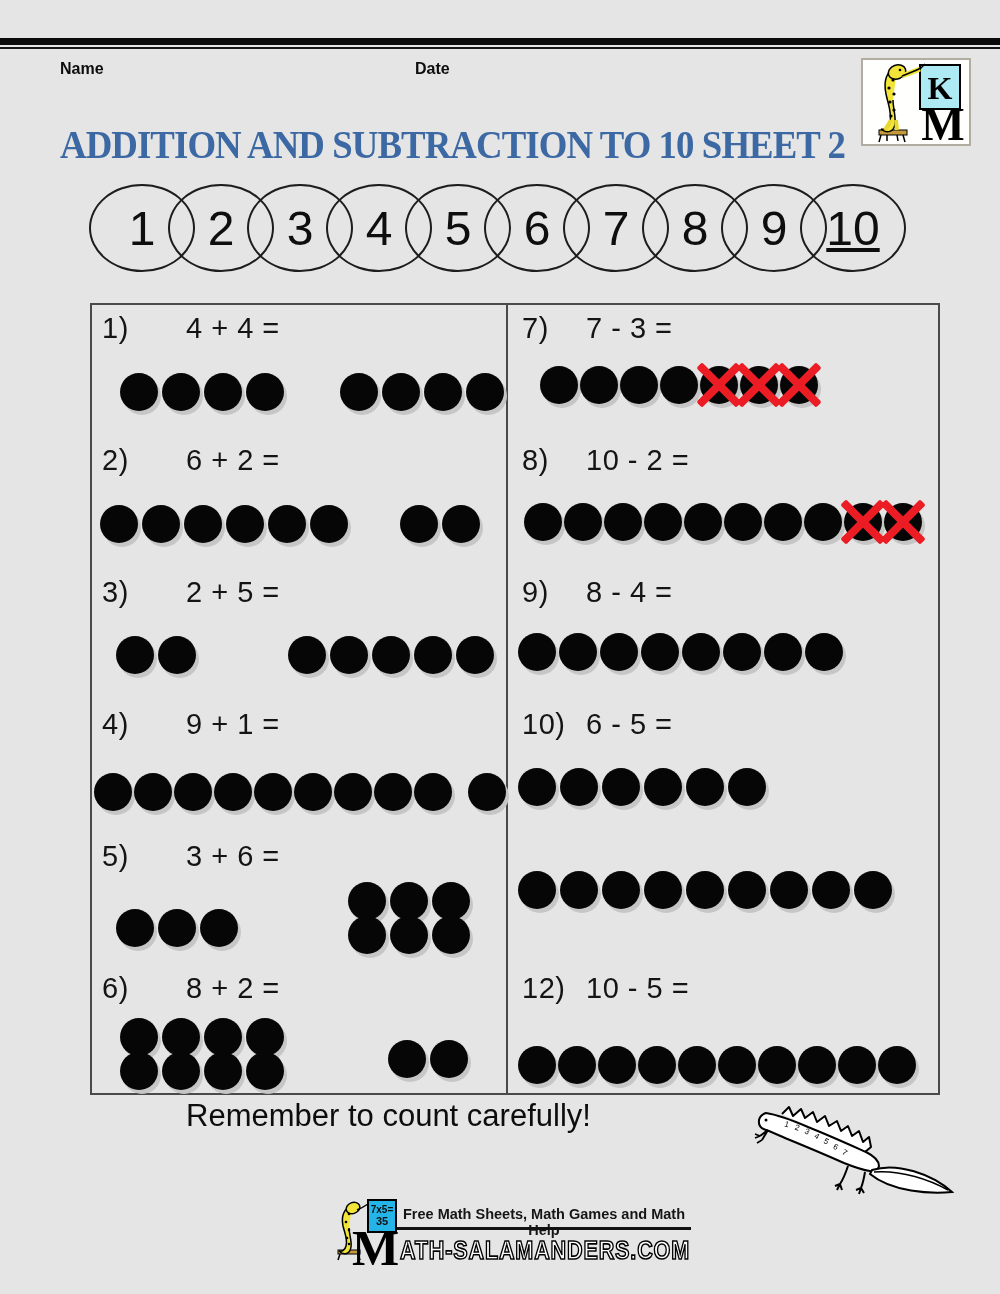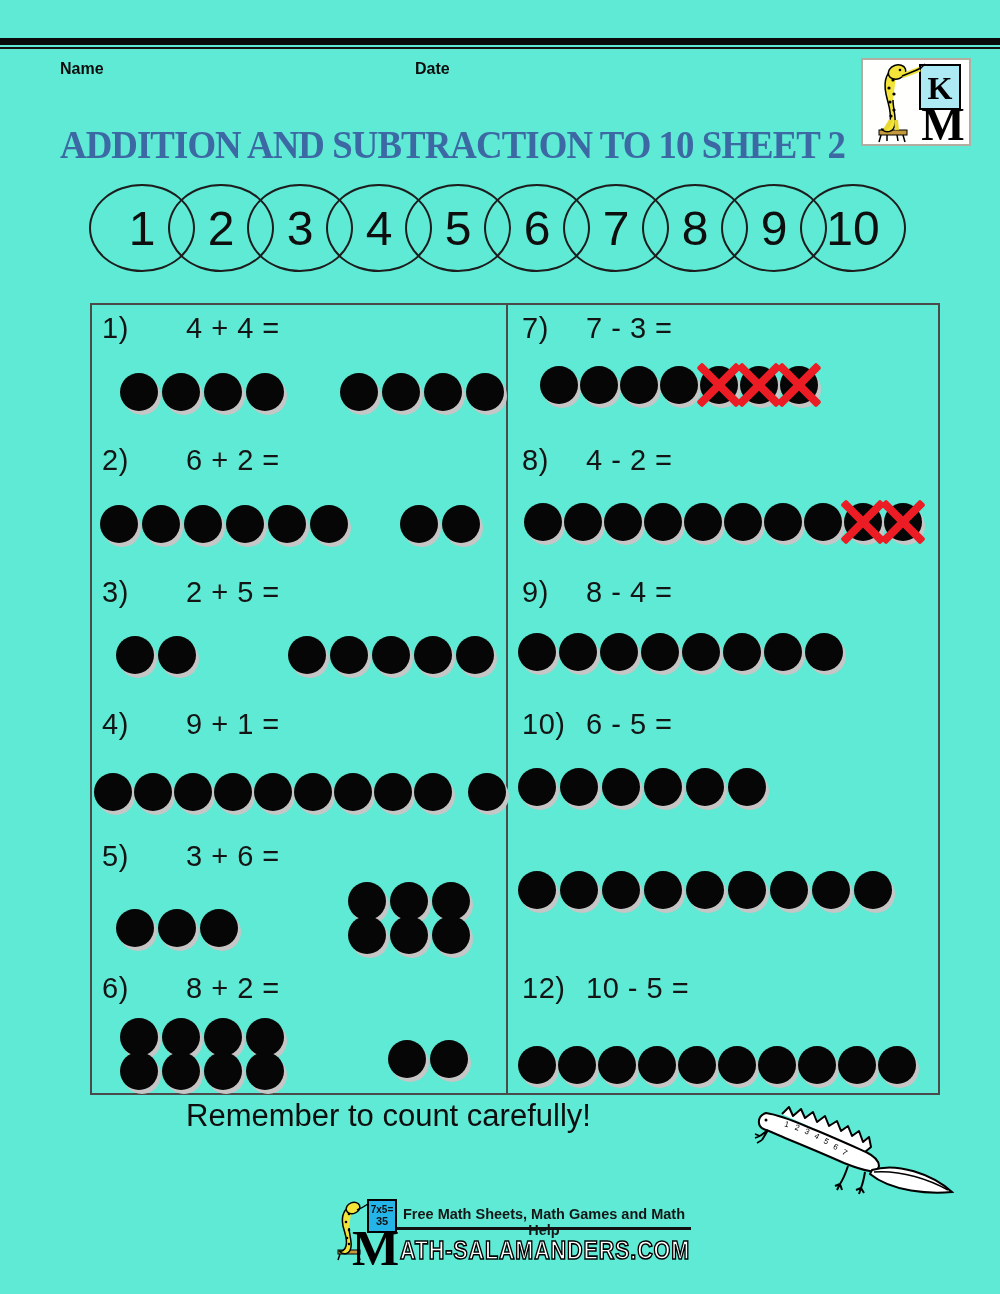--- a/index.html
+++ b/index.html
@@ -1,16 +1,16 @@
 <!DOCTYPE html>
 <html><head>
 <meta charset="utf-8">
 <style>
   html,body{margin:0;padding:0;background:#fbfbf3;}
-  .page{position:relative;width:1000px;height:1294px;background:#5eead4;overflow:hidden;
+  .page{position:relative;width:1000px;height:1294px;background:#e5e5e5;overflow:hidden;
         font-family:"Liberation Sans",sans-serif;color:#111;}
 
   
   .rule-thick{position:absolute;left:0;top:38px;width:1000px;height:7px;background:#0a0a0a;}
   .rule-thin{position:absolute;left:0;top:47px;width:1000px;height:2px;background:#141414;}
 
   .name-label{position:absolute;left:60px;top:60px;font-size:16px;font-weight:600;color:#0d0d0d;}
   .date-label{position:absolute;left:415px;top:60px;font-size:16px;font-weight:700;color:#0d0d0d;}
 
   .logo-box{position:absolute;left:861px;top:58px;width:110px;height:88px;background:#fffffd;
@@ -133,21 +133,21 @@
       </div>
       <div class="ncircle" style="left: 563px;">
         <span>7</span>
       </div>
       <div class="ncircle" style="left: 642px;">
         <span>8</span>
       </div>
       <div class="ncircle" style="left: 721px;">
         <span>9</span>
       </div>
-      <div class="ncircle" style="left: 800px;">
+      <div class="ncircle" style="left: 800px; text-decoration: underline;">
         <span>10</span>
       </div>
     </div>
 
   <div class="grid">
     <div class="col col-left">
         <div class="problem prob-1">
           <div class="plabel">
             <span class="pnum">1)</span>
             <span class="peq">4 + 4 =</span>
@@ -322,21 +322,21 @@
                 <span class="dot crossed"></span>
                 <span class="dot crossed"></span>
                 <span class="dot crossed"></span>
               </div>
             </div>
           </div>
         </div>
         <div class="problem prob-8">
           <div class="plabel">
             <span class="pnum">8)</span>
-            <span class="peq">4 - 2 =</span>
+            <span class="peq">10 - 2 =</span>
           </div>
           <div class="dots">
             <div class="group group-0">
               <div class="row">
                 <span class="dot"></span>
                 <span class="dot"></span>
                 <span class="dot"></span>
                 <span class="dot"></span>
                 <span class="dot"></span>
                 <span class="dot"></span>

